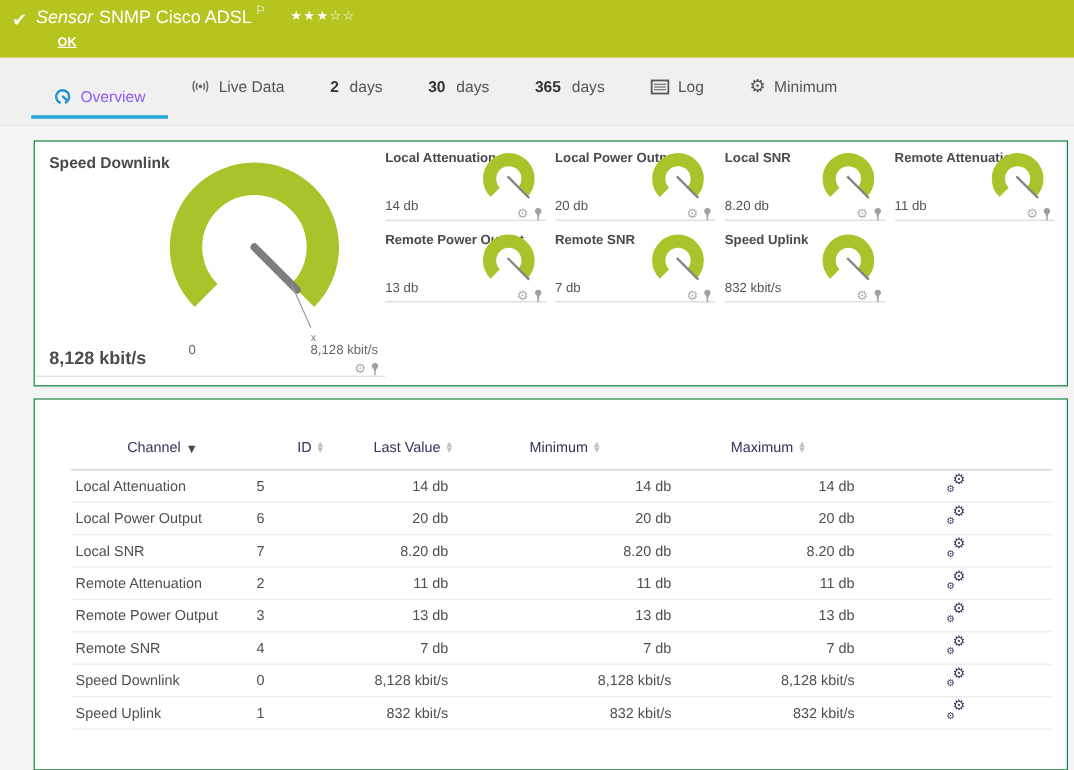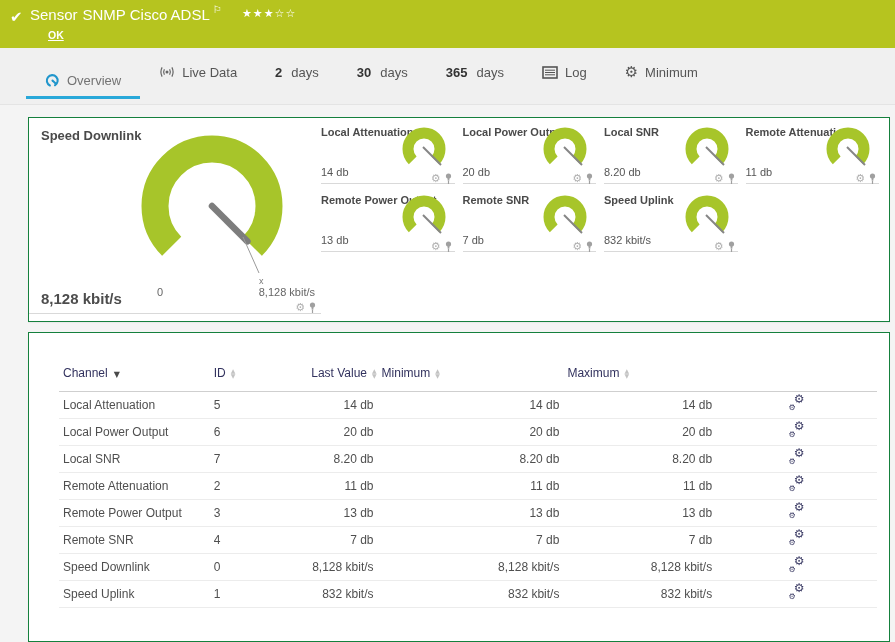--- a/index.html
+++ b/index.html
@@ -11,36 +11,36 @@
     color:#4a4a4a;
   }
   .icon-font { font-family:"DejaVu Sans", sans-serif; }
 
   
   .app-header {
     position:relative; height:48px; background:#b6c41f; color:#fff;
   }
   .check { position:absolute; left:10px; top:8px; font-size:15px; font-weight:bold; }
   .title-line { position:absolute; left:30px; top:6px; font-size:15px; white-space:nowrap; }
-  .title-prefix { margin-right:5px;margin-top:17px; }
+  .title-prefix { font-style:italic; margin-right:5px;margin-top:17px; }
   .flag { font-size:10px; vertical-align:top; position:relative; top:-2px; margin-left:3px; }
   .stars { margin-left:16px; font-size:11px; letter-spacing:1px; vertical-align:top; position:relative; top:1px; }
   .status-ok { position:absolute; left:48px; top:29px; font-size:10.5px; font-weight:bold;text-decoration:underline; }
 
   
   .tabstrip {
     height:57px; background:#f0f0f0; border-bottom:1px solid #e4e4e4;
     display:flex; align-items:stretch; padding-left:26px;
   }
   .tab {
     display:flex; align-items:center; gap:7px; padding:0 19px;
     font-size:13px; color:#555; cursor:pointer; border-bottom:3px solid transparent;
     margin-bottom:5px;
   }
-  .tab.active { color:#737373; border-bottom-color:#29a8d9;margin-top:16px; }
+  .tab.active { color:#8b5cf6; border-bottom-color:#29a8d9;margin-top:16px; }
   .tab .num { font-weight:bold; color:#333; margin-right:2px; }
   .tab .ticon { flex:0 0 auto; }
   .tab .gearglyph { font-size:15px; color:#555; line-height:1; }
 
   
   .panel {
     background:#fff; border:1px solid #15803d; box-shadow:0 1px 1px rgba(0,0,0,.04);
     margin-left:28px; width:862px;
   }
   .panel-gauges { margin-top:12px; height:205px; position:relative; }
@@ -64,21 +64,21 @@
   .mini-title { font-size:11px; font-weight:bold; color:#4a4a4a; white-space:nowrap; }
   .mini-svg { position:absolute; right:2px; top:2px; }
   .mini-value { position:absolute; left:0; bottom:5px; font-size:11px; color:#555; }
   .mini-cell .cellicons { right:2px; bottom:-1px; }
 
   
   .panel-table { margin-top:10px; height:310px; padding:22px 12px 0 30px; }
   table.channels { border-collapse:collapse; width:100%; font-size:12px; table-layout:fixed; }
   table.channels th, table.channels td { padding:0 4px; white-space:nowrap; overflow:hidden; }
   table.channels th {
-    color:#32325e; font-weight:normal; text-align:left; height:36px;
+    color:#32325e; font-weight:normal; text-align:center; height:36px;
     border-bottom:1px solid #cfcfcf; cursor:pointer;
   }
   table.channels td { height:27px; color:#4f4f4f; border-bottom:1px solid #ececec; }
   col.c-channel{width:150px;} col.c-id{width:97px;} col.c-last{width:70px;}
   col.c-min{width:185px;} col.c-max{width:152px;} col.c-set{width:160px;}
   .num-col { text-align:right; }
   .set-col { text-align:center; }
   .sort { display:inline-flex; flex-direction:column; margin-left:5px; vertical-align:middle; position:relative; top:-1px;}
   .sort i { font-style:normal; font-size:6px; line-height:5px; color:#c3c3c3; font-family:"DejaVu Sans",sans-serif; }
   .sorted-arrow { font-size:8px; color:#4a4a4a; margin-left:6px; font-family:"DejaVu Sans",sans-serif; }

